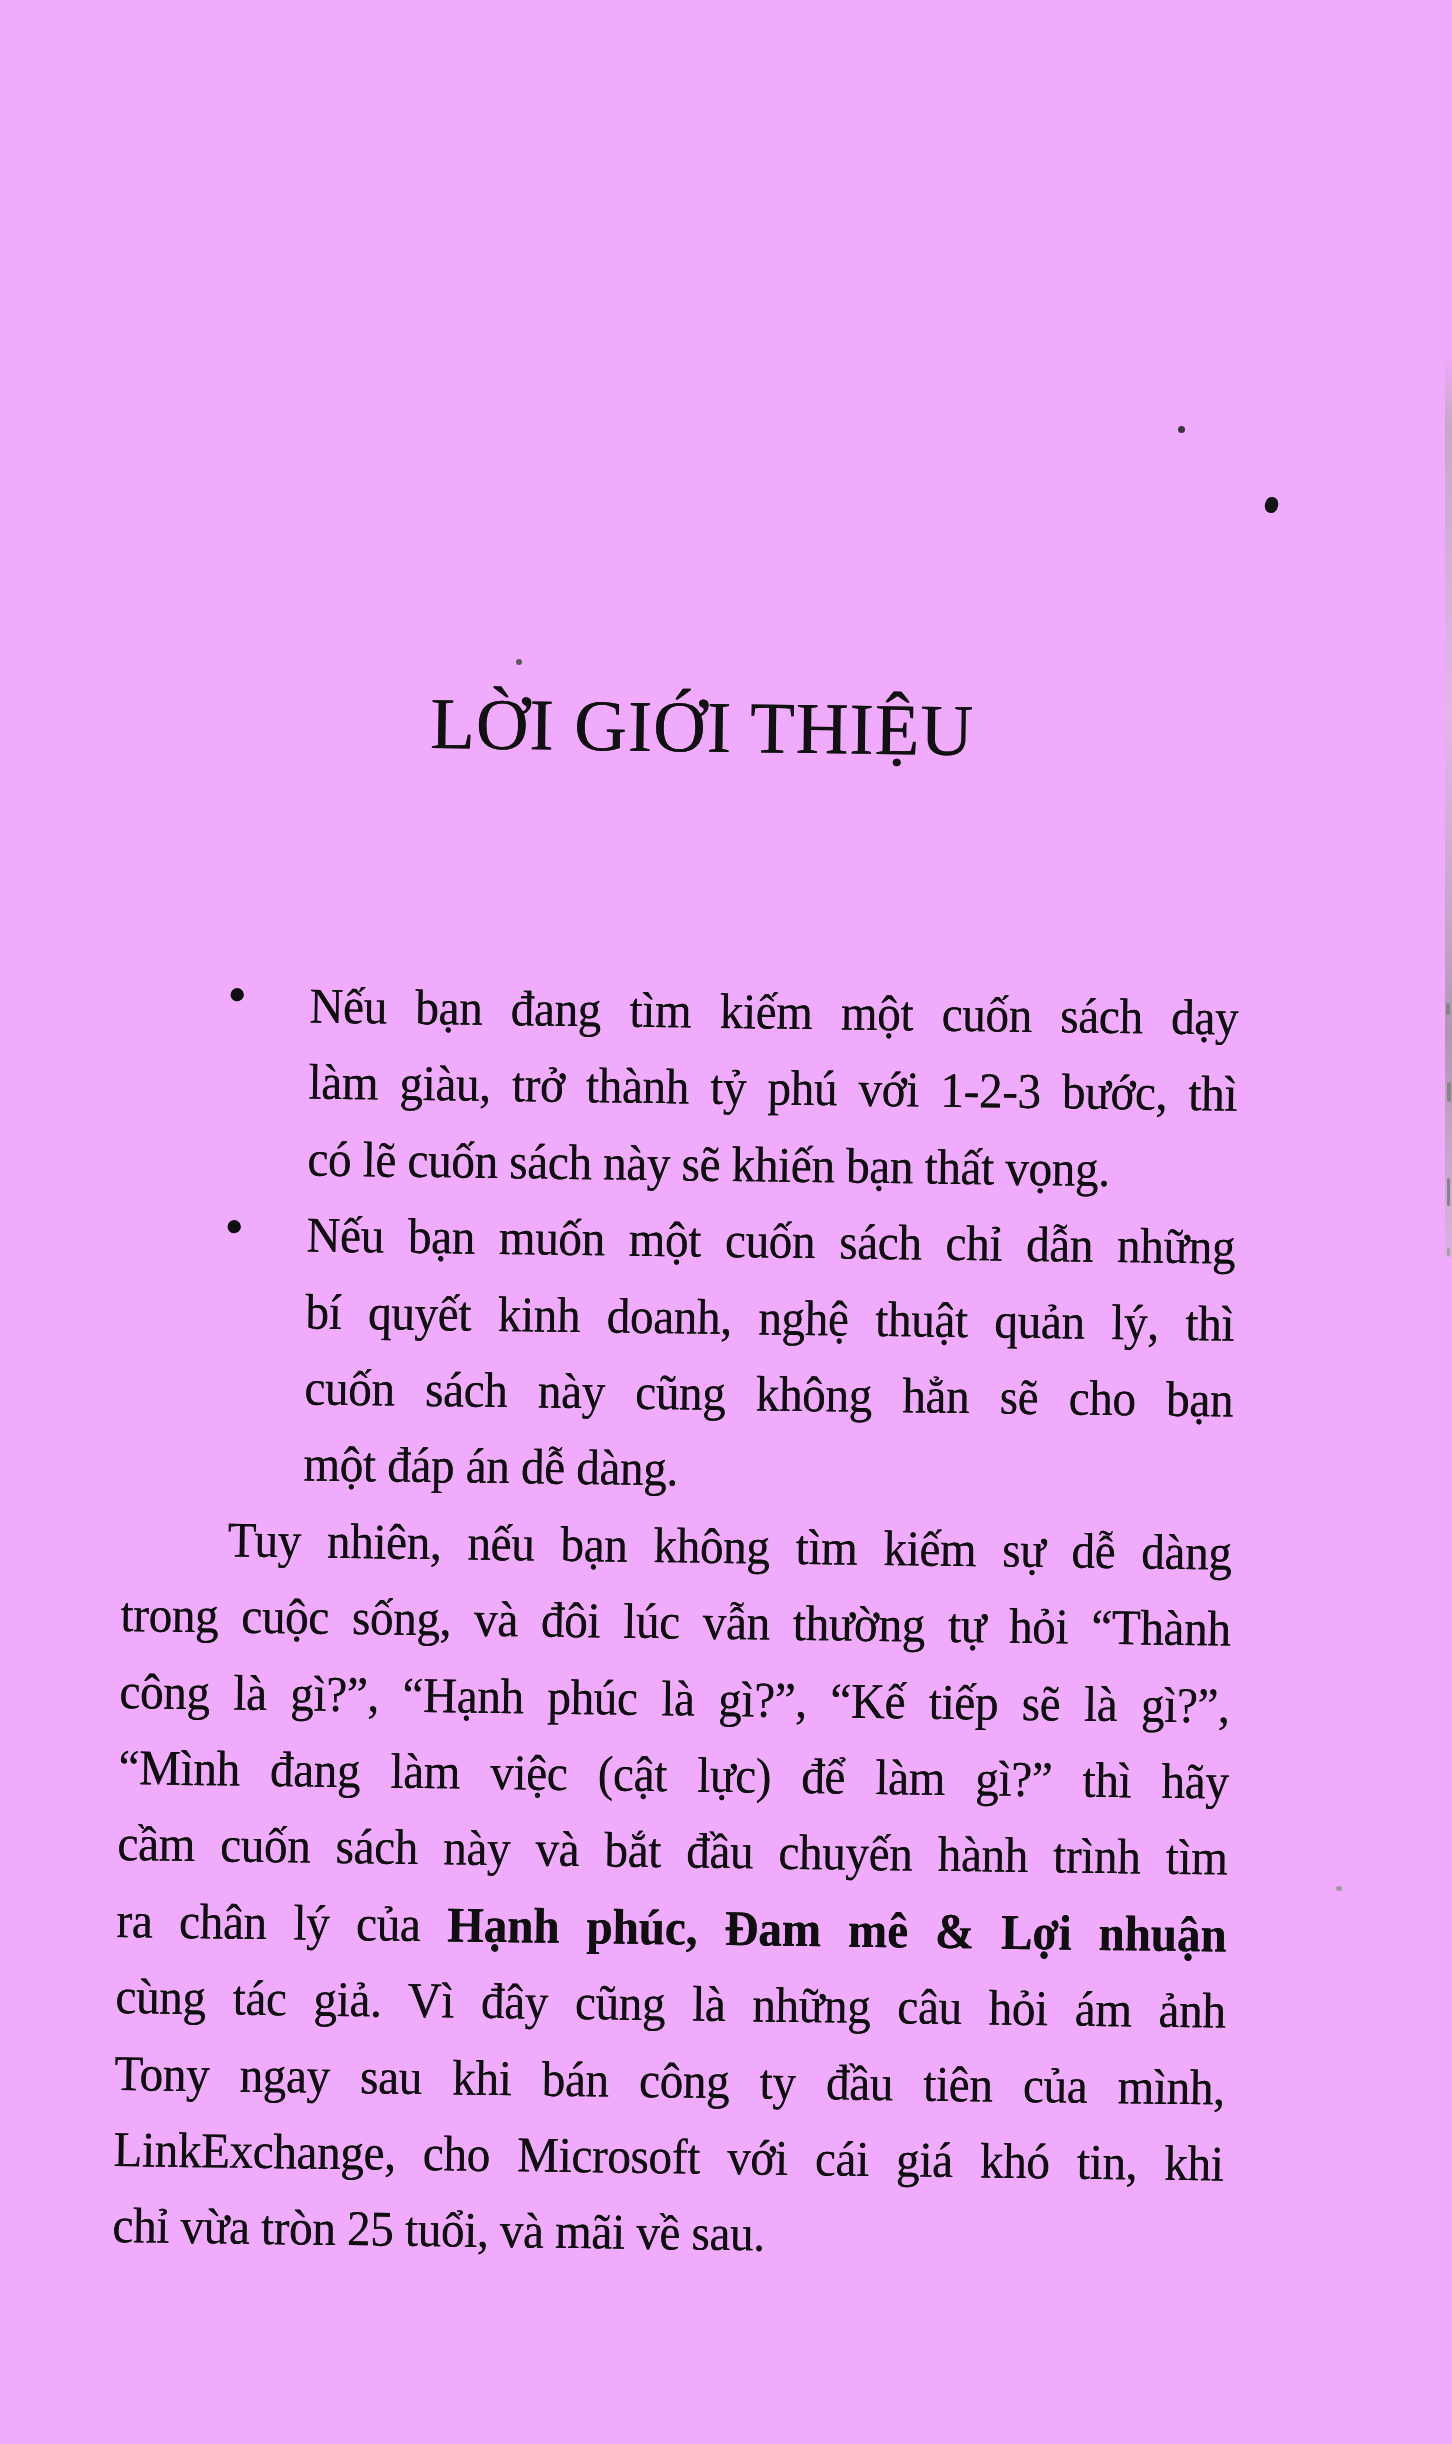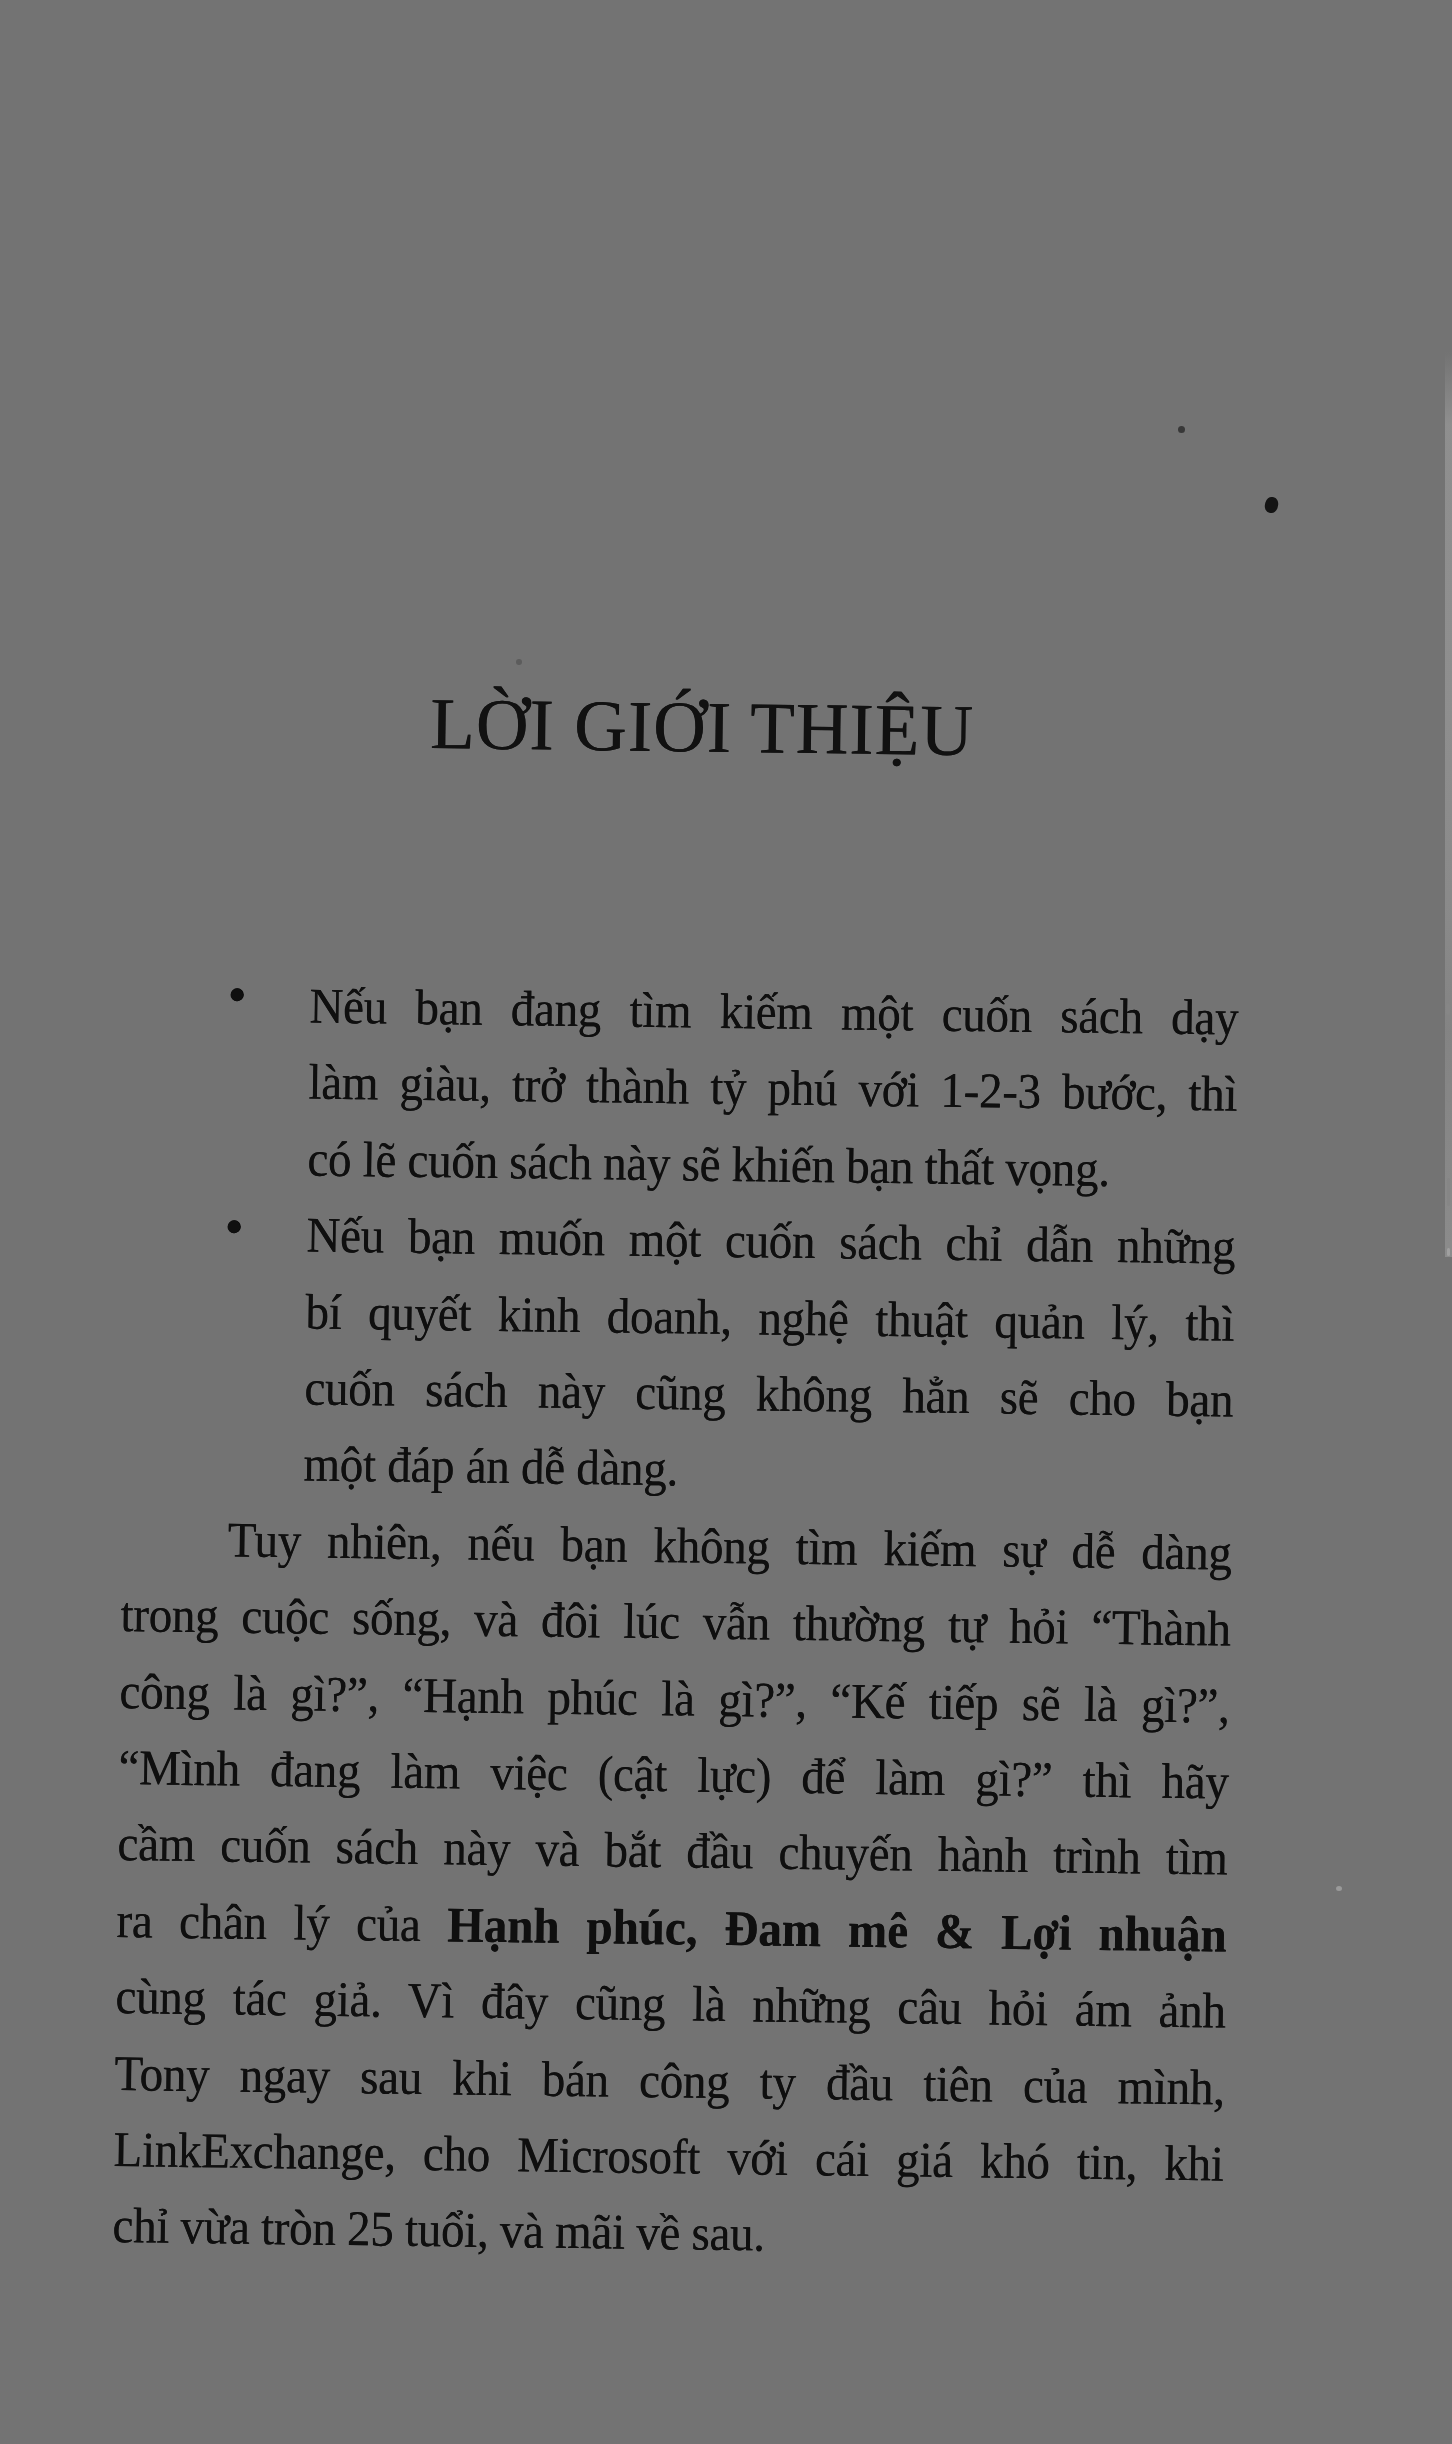--- a/index.html
+++ b/index.html
@@ -1,19 +1,19 @@
 <!DOCTYPE html>
 <html><head>
 <meta charset="utf-8">
 <style>
   html,body{margin:0;padding:0;background:#e8e8e8;}
   .page{
     position:relative;
     width:1452px;height:2444px;
-    background:#737373;
+    background:#f0abfc;
     overflow:hidden;
     font-family:"Liberation Serif","DejaVu Serif",serif;
     color:#0f0f0f;
   }
   
   .content{
     position:absolute;left:0;top:0;width:100%;height:100%;
     transform:rotate(0.75deg);
     transform-origin:726px 1500px;
   }

